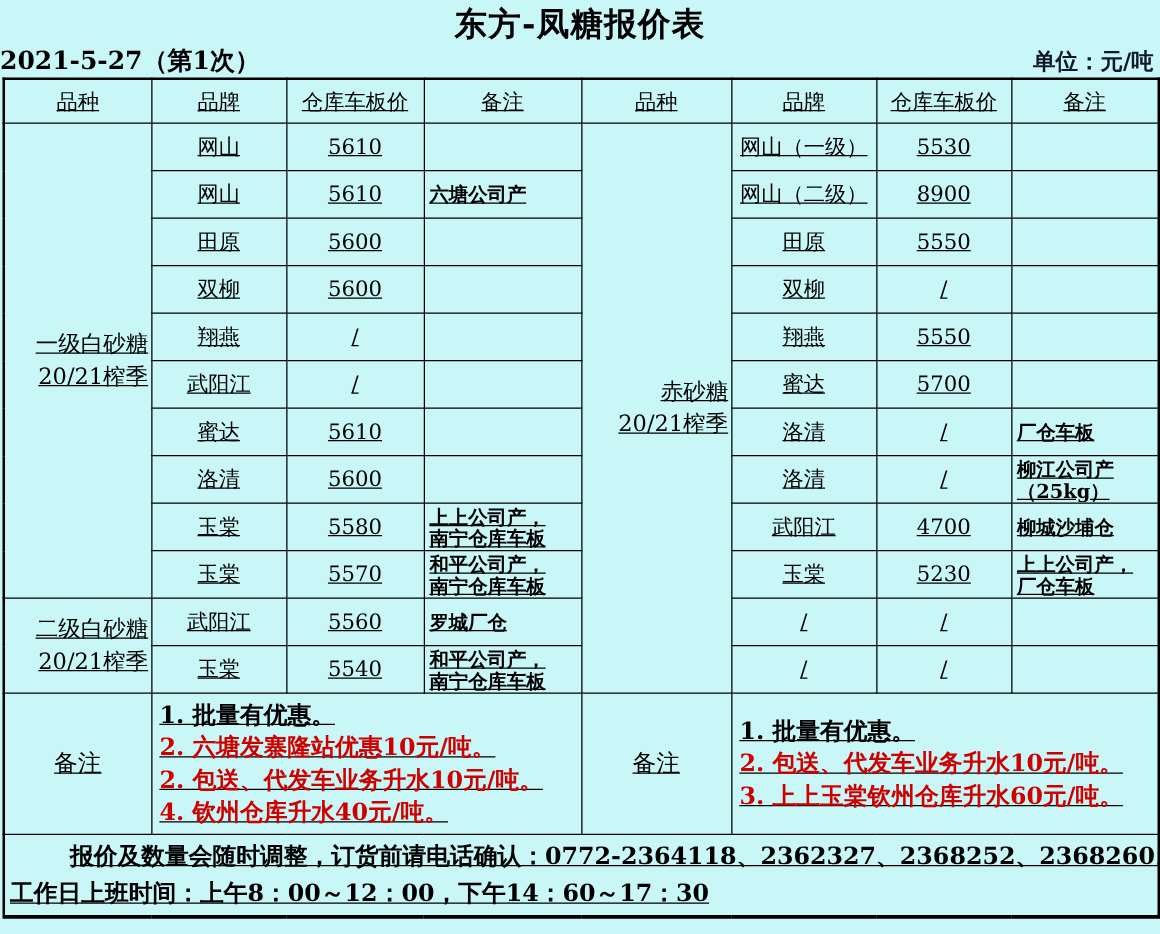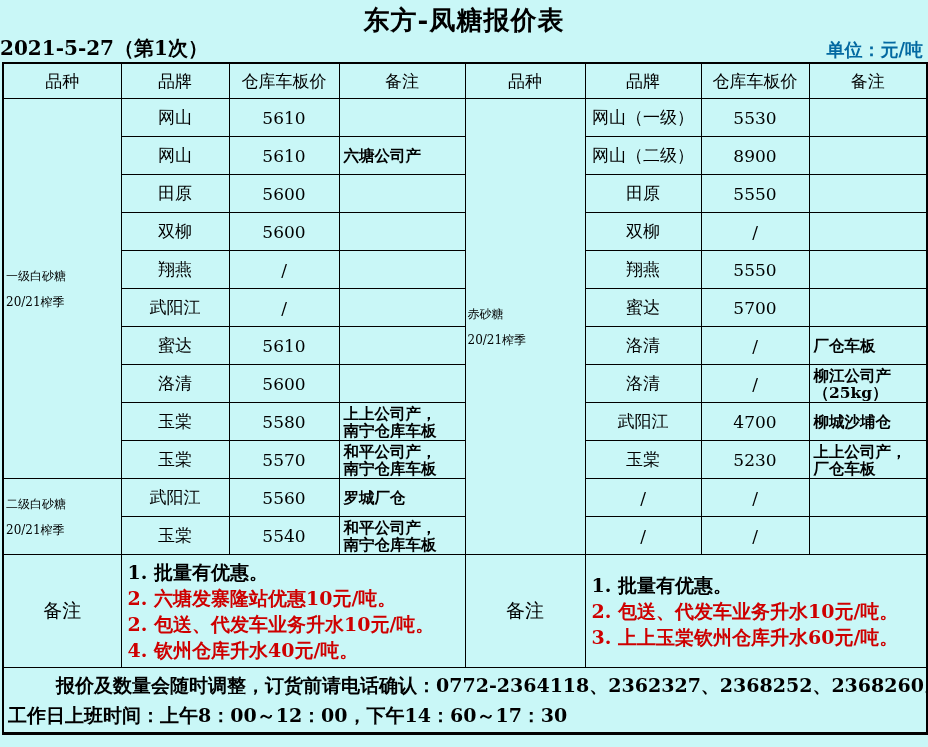--- a/index.html
+++ b/index.html
@@ -13,38 +13,39 @@
   .title{
     text-align:center;
     font-size:26px;font-weight:bold;
     height:36px;line-height:40px;
     letter-spacing:1px;
   }
   .subrow{position:relative;height:26px;line-height:24px;}
   .date{text-align:left;font-size:20px;font-weight:bold;}
   .unit{
     position:absolute;right:5px;top:2px;
-    color:#0369a1;font-size:18px;font-weight:bold;
+    color:#0f172a;font-size:18px;font-weight:bold;
   }
   table.quote{
     border-collapse:collapse;table-layout:fixed;
     width:924px;margin:0 2px;
     border:2px solid #000;
     border-bottom-width:3px;
+    text-decoration:underline;
   }
   td,th{
     border:1.5px solid #000;
     padding:0 2px;
     overflow:hidden;
     vertical-align:middle;
   }
   th{font-size:17px;font-weight:normal;height:34px;}
   tr.data{height:38px;}
   .variety{
-    text-align:left;font-size:12px;
+    text-align:right;font-size:18px;
     white-space:pre-line;line-height:26px;
   }
   .brand,.price{text-align:center;font-size:17px;}
   .note{
     font-size:15.5px;font-weight:bold;
     white-space:pre-line;line-height:17px;
     padding-left:4px;
   }
   tr.remarks{height:110px;}
   .remarks-label{text-align:center;font-size:19px;}

